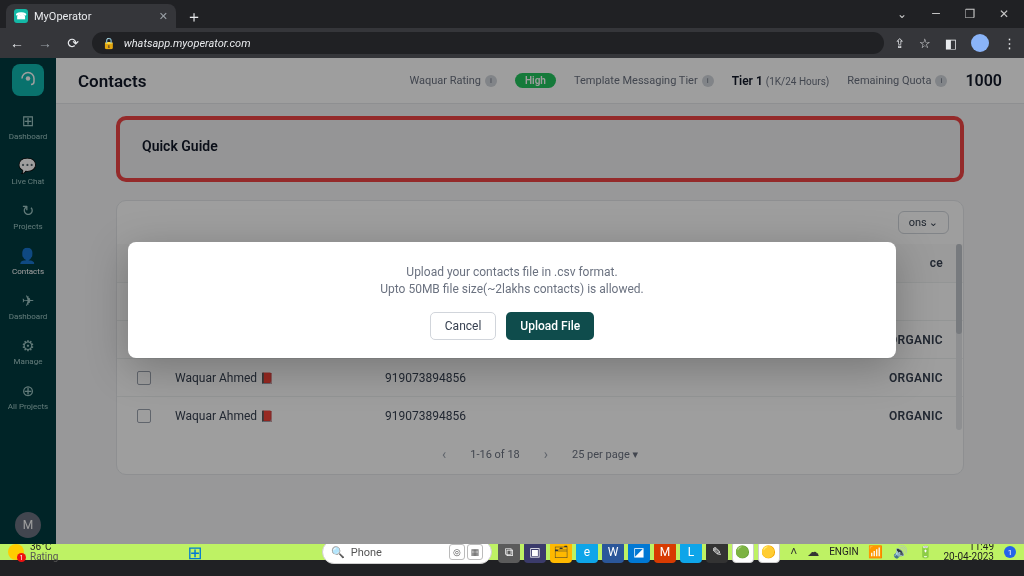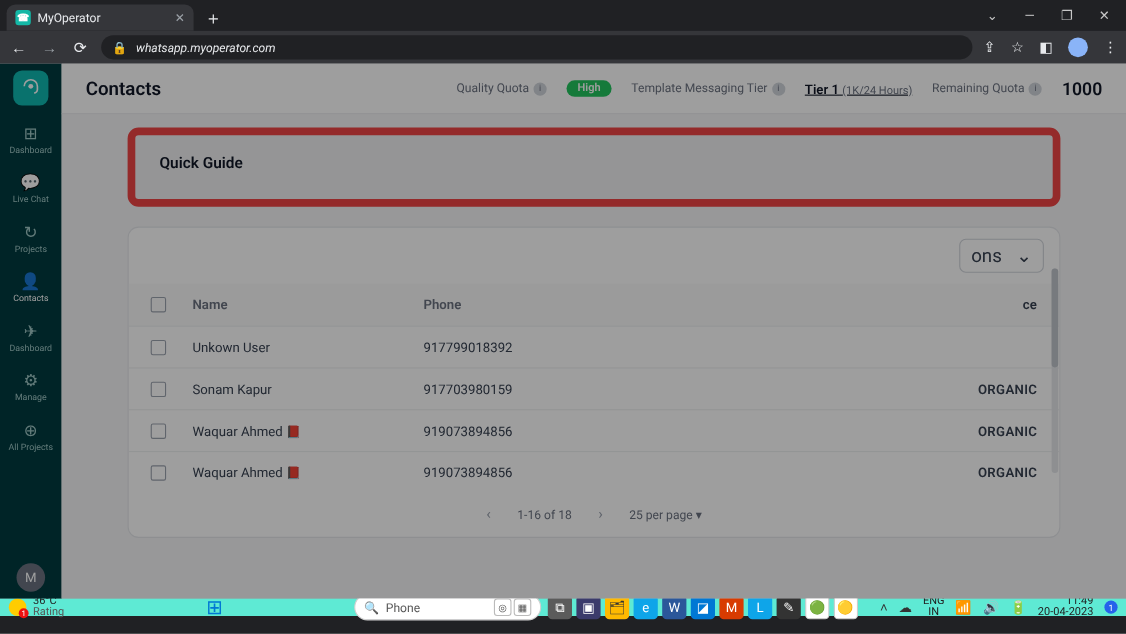--- a/index.html
+++ b/index.html
@@ -36,31 +36,31 @@
   .sb-item .ic { font-size:15px; }
   .sb-avatar { width:26px; height:26px; border-radius:50%; background:#6b7280; color:#fff; display:flex; align-items:center; justify-content:center; font-size:12px; margin-top:auto; margin-bottom:6px;}
 
   .main { flex:1; display:flex; flex-direction:column; z-index:1; }
   .header { height:46px; display:flex; align-items:center; padding:0 22px; border-bottom:1px solid #e5e7eb; background:#fff; }
   .header h1 { font-size:17px; font-weight:600; color:#111827; }
   .header-stats { margin-left:auto; display:flex; align-items:center; gap:18px; font-size:11px; color:#6b7280; }
   .stat { display:flex; align-items:center; gap:4px; }
   .badge-high { background:#22c55e; color:#fff; font-size:10px; padding:2px 10px; border-radius:10px; font-weight:600; }
   .info-dot { width:12px; height:12px; border-radius:50%; background:#d1d5db; display:inline-flex; align-items:center; justify-content:center; font-size:8px; color:#6b7280;}
-  .tier-strong { font-weight:600; color:#111827; font-size:12px;text-decoration:underline; }
+  .tier-strong { font-weight:600; color:#111827; font-size:12px; }
   .quota-big { font-size:16px; font-weight:600; color:#111827; }
 
   .body { flex:1; padding:12px 60px 0 60px; background:#f5f6f7; overflow:hidden; }
-  .card-guide { background:#f0f1f2; border:7px solid #ef4444; border-radius:10px; padding:18px 22px; margin-bottom:18px; }
+  .card-guide { background:#f0f1f2; border:4px solid #ef4444; border-radius:10px; padding:18px 22px; margin-bottom:18px; }
   .card-guide h3 { font-size:14px; color:#111827; margin-bottom:6px; font-weight:600;}
   .card-guide p { font-size:12px; color:#6b7280; }
 
   .table-card { background:#fff; border:1px solid #e5e7eb; border-radius:10px; overflow:hidden; }
   .actions-row { display:flex; justify-content:flex-end; padding:10px 14px; }
-  .actions-btn { border:1px solid #d1d5db; background:#fff; color:#374151; font-size:17px; padding:4px 10px; border-radius:6px; display:flex; align-items:center; gap:13px; }
+  .actions-btn { border:1px solid #d1d5db; background:#fff; color:#374151; font-size:11px; padding:4px 10px; border-radius:6px; display:flex; align-items:center; gap:2px; }
   .trow { display:flex; align-items:center; height:38px; padding:0 20px; border-top:1px solid #eef0f1; font-size:12px; color:#374151; }
   .trow.header-row { font-weight:600; color:#6b7280; border-top:none; background:#fafafa;}
   .chk { width:14px; height:14px; border:1.5px solid #9ca3af; border-radius:2px; margin-right:24px; }
   .col-name { width:210px; }
   .col-phone { flex:1; }
   .col-source { width:90px; text-align:right; font-weight:600; color:#374151; letter-spacing:.3px;}
   .pager { display:flex; align-items:center; justify-content:center; gap:24px; height:40px; font-size:11px; color:#6b7280; }
   .pager .pg-btn{ color:#9ca3af; font-size:14px;}
   .emoji { font-size:11px; }
 
@@ -68,33 +68,33 @@
   .scroll-thumb { width:6px; height:90px; background:#c1c5cb; border-radius:3px; }
 
   
   .modal { position:absolute; z-index:10; background:#fff; border-radius:8px; box-shadow:0 10px 40px rgba(0,0,0,.25); width:768px; left:128px; top:184px; padding:22px 24px 18px; text-align:center; }
   .modal p { font-size:12px; color:#6b7280; line-height:1.4; }
   .modal-btns { display:flex; justify-content:center; gap:10px; margin-top:14px; }
   .btn-cancel { border:1px solid #d1d5db; background:#fff; color:#374151; font-size:12px; padding:6px 14px; border-radius:5px; }
   .btn-upload { border:none; background:#0f4c4c; color:#fff; font-size:12px; padding:7px 14px; border-radius:5px; font-weight:500; }
 
   
-  .taskbar { height:16px; background:#5eead4; display:flex; align-items:center; padding:0 8px; gap:6px; color:#222; position:relative; }
+  .taskbar { height:16px; background:#bef264; display:flex; align-items:center; padding:0 8px; gap:6px; color:#222; position:relative; }
   .wx { display:flex; align-items:center; gap:6px; font-size:10px; }
   .wx .temp-ic { width:16px; height:16px; border-radius:50%; background:#ffcc00; position:relative; }
   .wx .temp-ic::after{ content:"1"; position:absolute; right:-2px; bottom:-2px; background:#e11; color:#fff; font-size:7px; width:9px; height:9px; border-radius:50%; display:flex; align-items:center; justify-content:center;}
   .wx .lines { display:flex; flex-direction:column; line-height:1;}
   .search { display:flex; align-items:center; gap:6px; background:#fff; border-radius:14px; height:24px; padding:0 8px 0 8px; width:170px; margin-left:110px; font-size:11px; color:#555; border:1px solid #d0d0d0;}
   .search .sic { font-size:11px; color:#555;}
   .search .right-ic { margin-left:auto; display:flex; gap:2px;}
   .search .right-ic span{ width:16px; height:16px; border:1px solid #bbb; border-radius:3px; font-size:9px; display:flex; align-items:center; justify-content:center;}
   .tb-center { display:flex; align-items:center; gap:4px; }
   .tb-ic { width:22px; height:22px; border-radius:4px; display:flex; align-items:center; justify-content:center; font-size:12px; color:#fff;}
   .tray { margin-left:auto; display:flex; align-items:center; gap:10px; font-size:10px; }
-  .tray .lang { display:flex; flex-direction:column; line-height:1; text-align:center;justify-content:space-between;}
+  .tray .lang { display:flex; flex-direction:row; line-height:1; text-align:center;justify-content:space-between;}
   .tray .clock { display:flex; flex-direction:column; line-height:1; text-align:right;}
   .tray .ic { font-size:12px; color:#333;}
   .tray .notif { width:12px; height:12px; border-radius:50%; background:#2563eb; color:#fff; font-size:8px; display:flex; align-items:center; justify-content:center;}
 
   svg { display:block; }
 </style>
 </head>
 <body>
 
 <div class="title-bar">
@@ -172,21 +172,21 @@
         <span>All Projects</span>
       </div>
     <div class="sb-avatar">M</div>
   </div>
 
   <div class="main">
     <div class="header">
       <h1>Contacts</h1>
       <div class="header-stats">
         <div class="stat">
-          <span>Quality Quota</span>
+          <span>Waquar Rating</span>
           <span class="info-dot">i</span>
         </div>
         <span class="badge-high">High</span>
         <div class="stat">
           <span>Template Messaging Tier</span>
           <span class="info-dot">i</span>
         </div>
         <span class="tier-strong"><span>Tier 1</span> <span style="font-weight:400;font-size:10px;color:#6b7280">(1K/24 Hours)</span></span>
         <div class="stat">
           <span>Remaining Quota</span>
@@ -245,20 +245,28 @@
           <span><span>25 per page</span> ▾</span>
         </div>
       </div>
     </div>
   </div>
 
   <div class="scroll-hint">
       <div class="scroll-thumb"></div>
     </div>
 
+  <div class="modal">
+    <p>Upload your contacts file in .csv format.</p>
+    <p>Upto 50MB file size(~2lakhs contacts) is allowed.</p>
+    <div class="modal-btns">
+      <button class="btn-cancel">Cancel</button>
+      <button class="btn-upload">Upload File</button>
+    </div>
+  </div>
 </div>
 
 <div class="taskbar">
   <div class="wx">
     <span class="temp-ic"></span>
     <span class="lines">
         <span>36°C</span>
         <span style="color:#555">Rating</span>
       </span>
   </div>

